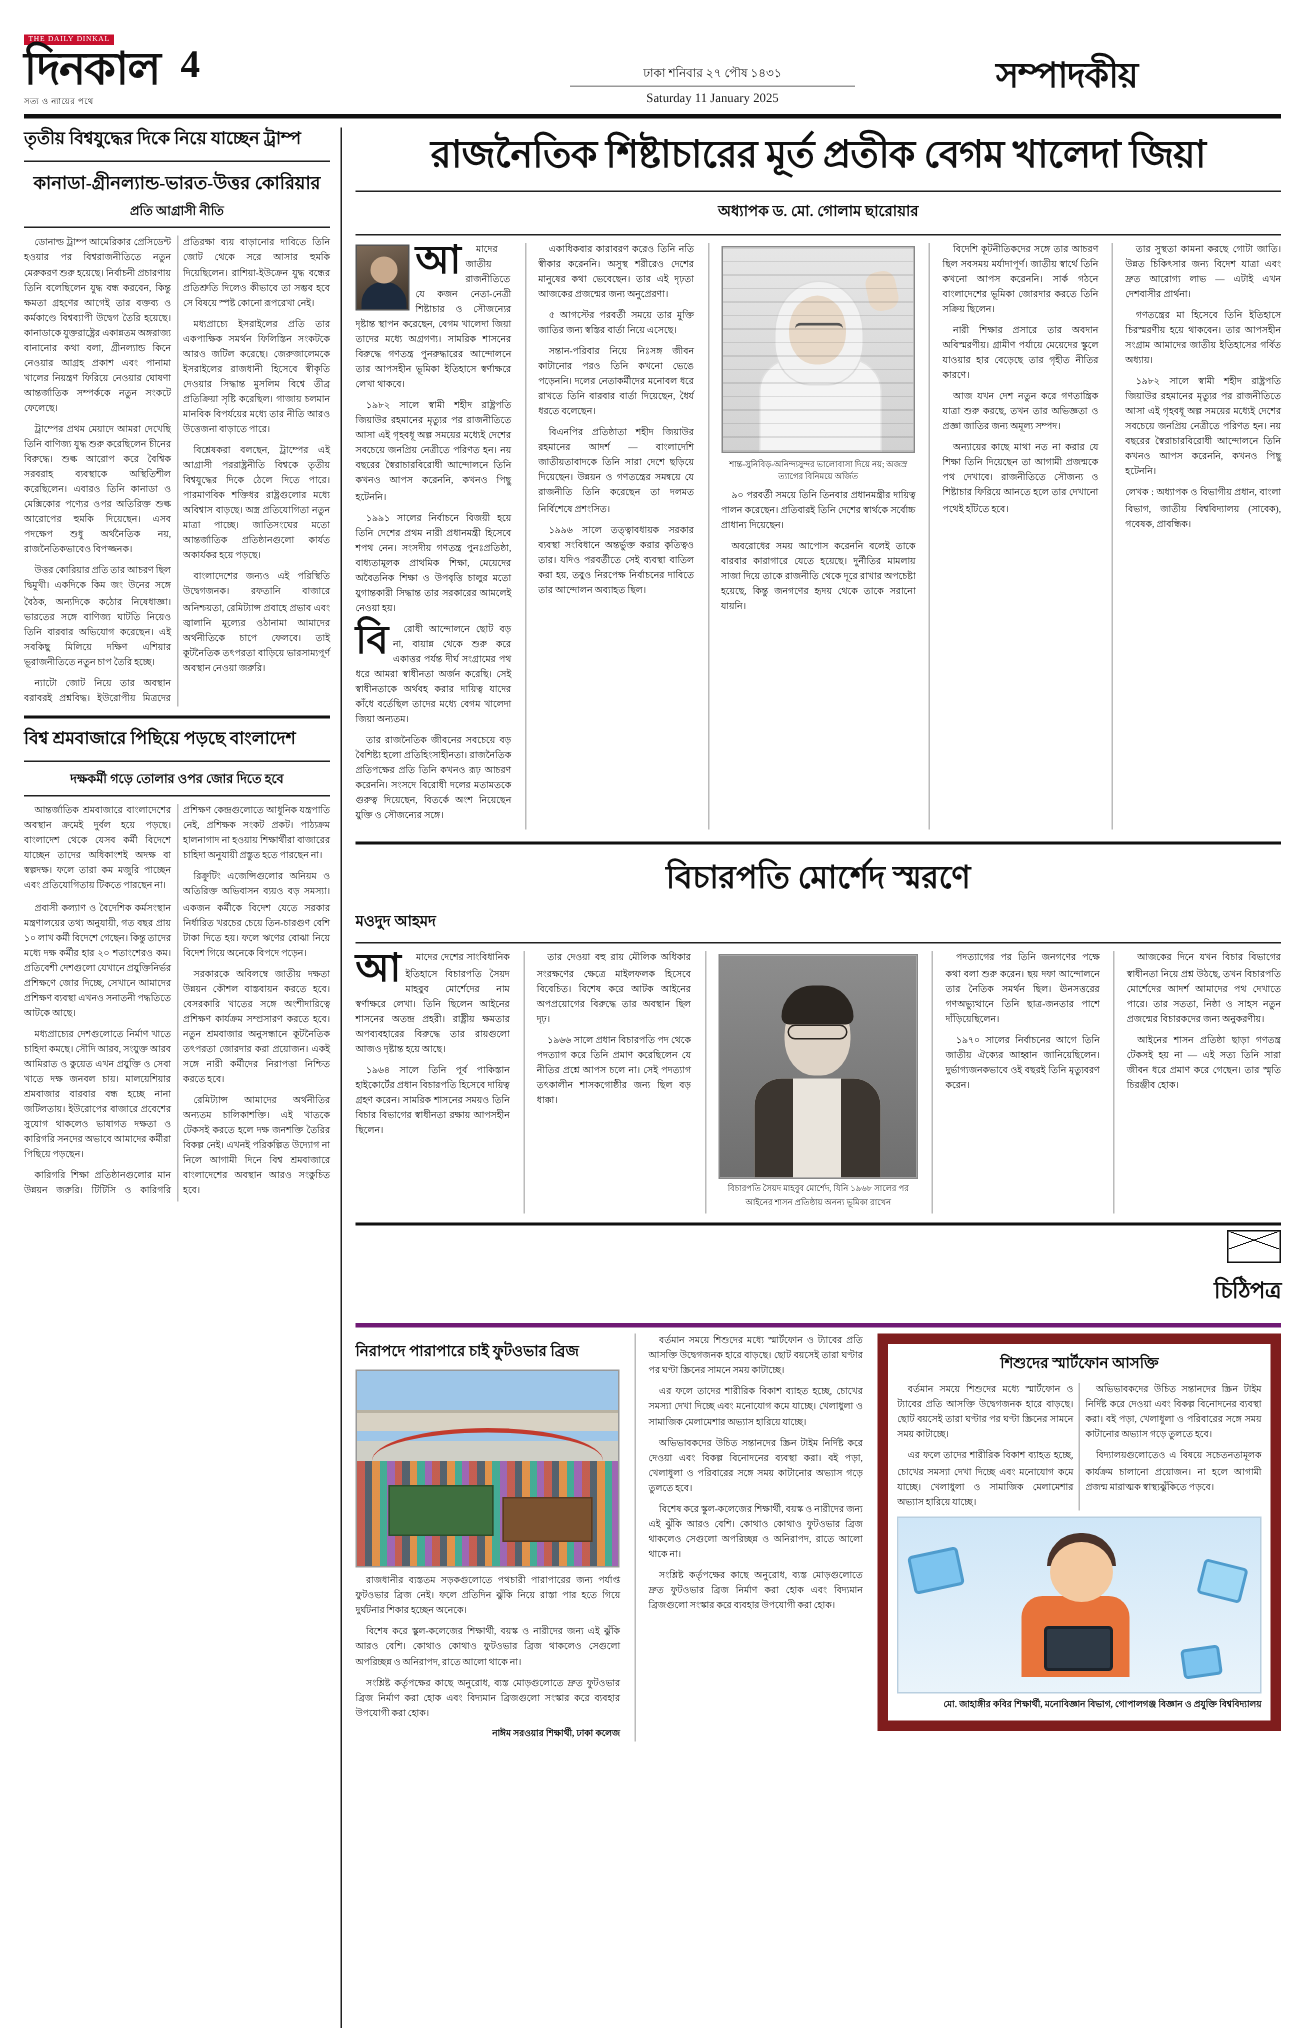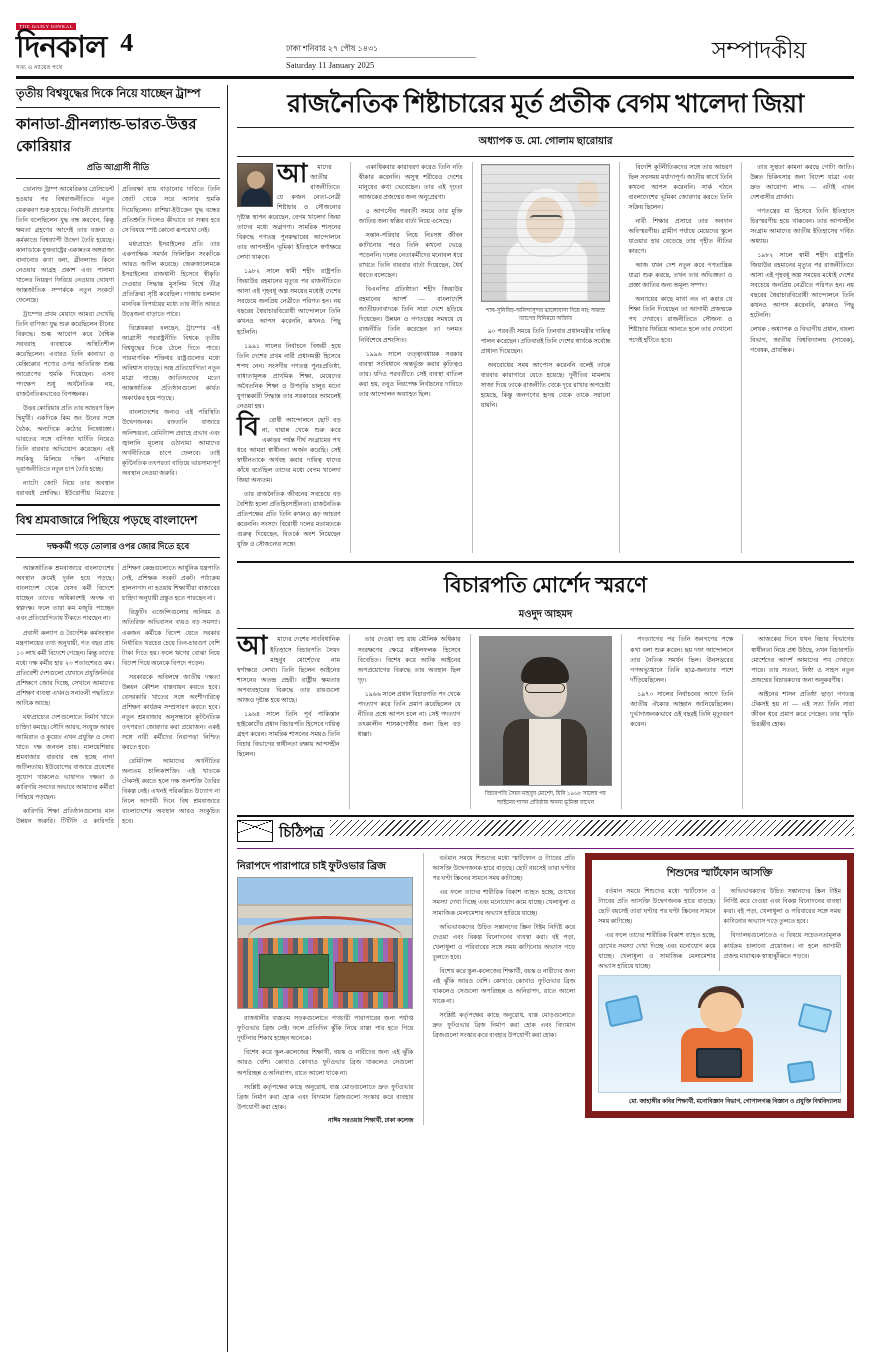--- a/index.html
+++ b/index.html
@@ -39,46 +39,46 @@
     font-size: 5.5px; letter-spacing: .4px; color: #222; margin-top: 2px;
   }
   .logo-band {
     font-size: 5px; background: #c8102e; color: #fff;
     display: inline-block; padding: 1px 3px; letter-spacing: .5px;
     margin-bottom: 2px;
   }
   .page-no {
     font-size: 26px; font-weight: bold; margin-left: 6px;
   }
-  .mast-center { flex: 1; text-align: left; padding-bottom: 2px; }
+  .mast-center { flex: 1; text-align: center; padding-bottom: 2px; }
   .mast-date-bn { font-size: 8px; color: #222; border-bottom: 1px solid #999; padding-bottom: 2px; display:inline-block; min-width: 190px;}
   .mast-date-en { font-size: 8.5px; color: #222; padding-top: 2px; }
   .mast-right {
-    width: 190px; text-align: center;
-    font-size: 23px; font-weight: normal; letter-spacing: -.5px;
+    width: 190px; text-align: left;
+    font-size: 23px; font-weight: bold; letter-spacing: -.5px;
     padding-bottom: 1px;
   }
 
   
   .cols {
     display: flex;
     margin-top: 6px;
     height: 1272px;
   }
   .col-left {
     width: 212px; padding-right: 7px; border-right: 1px solid #222;
   }
   .col-main { flex: 1; padding-left: 9px; }
 
   h2.headline {
     font-size: 11.5px; font-weight: bold; line-height: 1.45;
     margin: 0 0 3px 0; 
   }
   .kicker {
-    font-size: 15px; font-weight: bold; line-height: 1.5;
+    font-size: 12px; font-weight: bold; text-align: center; line-height: 1.5;
     margin: 4px 0 3px 0;
   }
   .subkicker {
     font-size: 8.5px; font-weight: bold; text-align: center; line-height: 1.5;
     margin: 0 0 4px 0;
   }
   .hr-thin { border: 0; border-top: 1px solid #222; margin: 5px 0; }
   .hr-thick { border: 0; border-top: 2px solid #111; margin: 6px 0; }
 
   .body-col {
@@ -173,23 +173,23 @@
   .mo-hair { position:absolute; left:22px; top:4px; width:48px; height:26px; border-radius:24px 24px 6px 6px; background:#2a2520; }
   .mo-body { position:absolute; left:4px; bottom:0; width:84px; height:66px; border-radius:18px 18px 0 0; background:#e9e4dc; }
   .mo-coat { position:absolute; left:4px; bottom:0; width:84px; height:66px; border-radius:18px 18px 0 0;
     background: linear-gradient(90deg,#3c3630 0 26px, transparent 26px 58px, #3c3630 58px 84px); }
   .mo-glass { position:absolute; left:26px; top:30px; width:40px; height:10px; border:1.5px solid #2a2520; border-radius:5px; }
 
   .caption { font-size: 5.6px; text-align: center; color: #333; line-height:1.5; margin-bottom:3px;}
 
   
   .letters-head {
-    display: flex; align-items: flex-start; gap: 6px;
-    border-top: 2px solid #111; border-bottom: 1px solid #701a75;
-    padding: 3px 0; margin-top: 6px;
+    display: flex; align-items: flex-end; gap: 6px;
+    border-top: 2px solid #111; border-bottom: 3px solid #701a75;
+    padding: 3px 0; margin-top: 6px; flex-direction: column;
   }
   .env {
     width: 36px; height: 22px; border: 1.5px solid #111; position: relative; background:#fff;
   }
   .env::after {
     content:""; position:absolute; left:0; top:0; width:100%; height:100%;
     background: linear-gradient(to bottom right, transparent 47%, #111 48%, #111 50%, transparent 51%),
                 linear-gradient(to bottom left, transparent 47%, #111 48%, #111 50%, transparent 51%);
     background-size: 100% 60%; background-repeat: no-repeat;
   }
@@ -230,21 +230,21 @@
   .kid-hair { position:absolute; left:41%; top:10px; width:46px; height:22px; border-radius:22px 22px 0 0; background:#4a332a; }
   .kid-body { position:absolute; left:34%; top:52px; width:72px; height:54px; border-radius:14px 14px 0 0; background:#e8733a; }
   .kid-tab { position:absolute; left:40%; top:72px; width:46px; height:30px; background:#2f3a46; border:2px solid #1d242c; border-radius:3px; }
   .kid-dev1 { position:absolute; left:8px; top:22px; width:34px; height:26px; background:#7cc4ef; border:2px solid #4f9ccd; border-radius:3px; transform:rotate(-12deg); }
   .kid-dev2 { position:absolute; right:10px; top:30px; width:30px; height:24px; background:#9fd8f5; border:2px solid #4f9ccd; border-radius:3px; transform:rotate(14deg); }
   .kid-dev3 { position:absolute; right:26px; bottom:10px; width:26px; height:20px; background:#7cc4ef; border:2px solid #4f9ccd; border-radius:3px; transform:rotate(-8deg); }
 
   .sec-title-big {
     font-size: 21px; font-weight: bold; text-align: center; margin: 4px 0 2px;
   }
-  .sec-byline { font-size: 10px; font-weight:bold; text-align:center; margin-bottom: 5px; }
+  .sec-byline { font-size: 10px; font-weight:bold; text-align:left; margin-bottom: 5px; }
   .sign-right { font-size: 6px; font-weight: bold; text-align: right; line-height:1.5; margin-top:4px;}
 </style>
 </head>
 <body>
 
 <div class="page">
 
   <div class="masthead">
     <div class="mast-left">
       <div>

